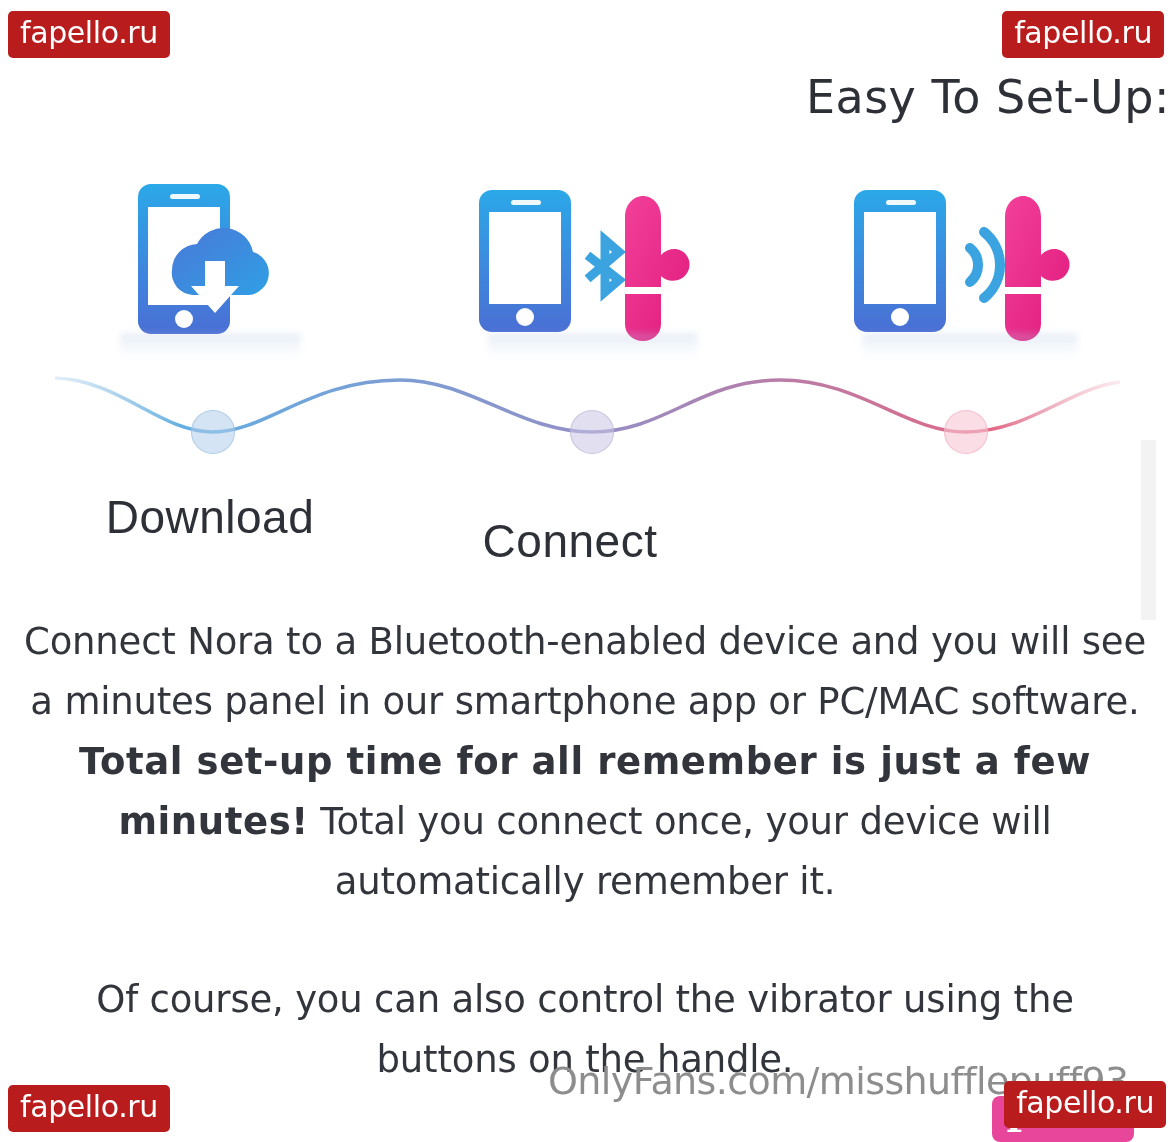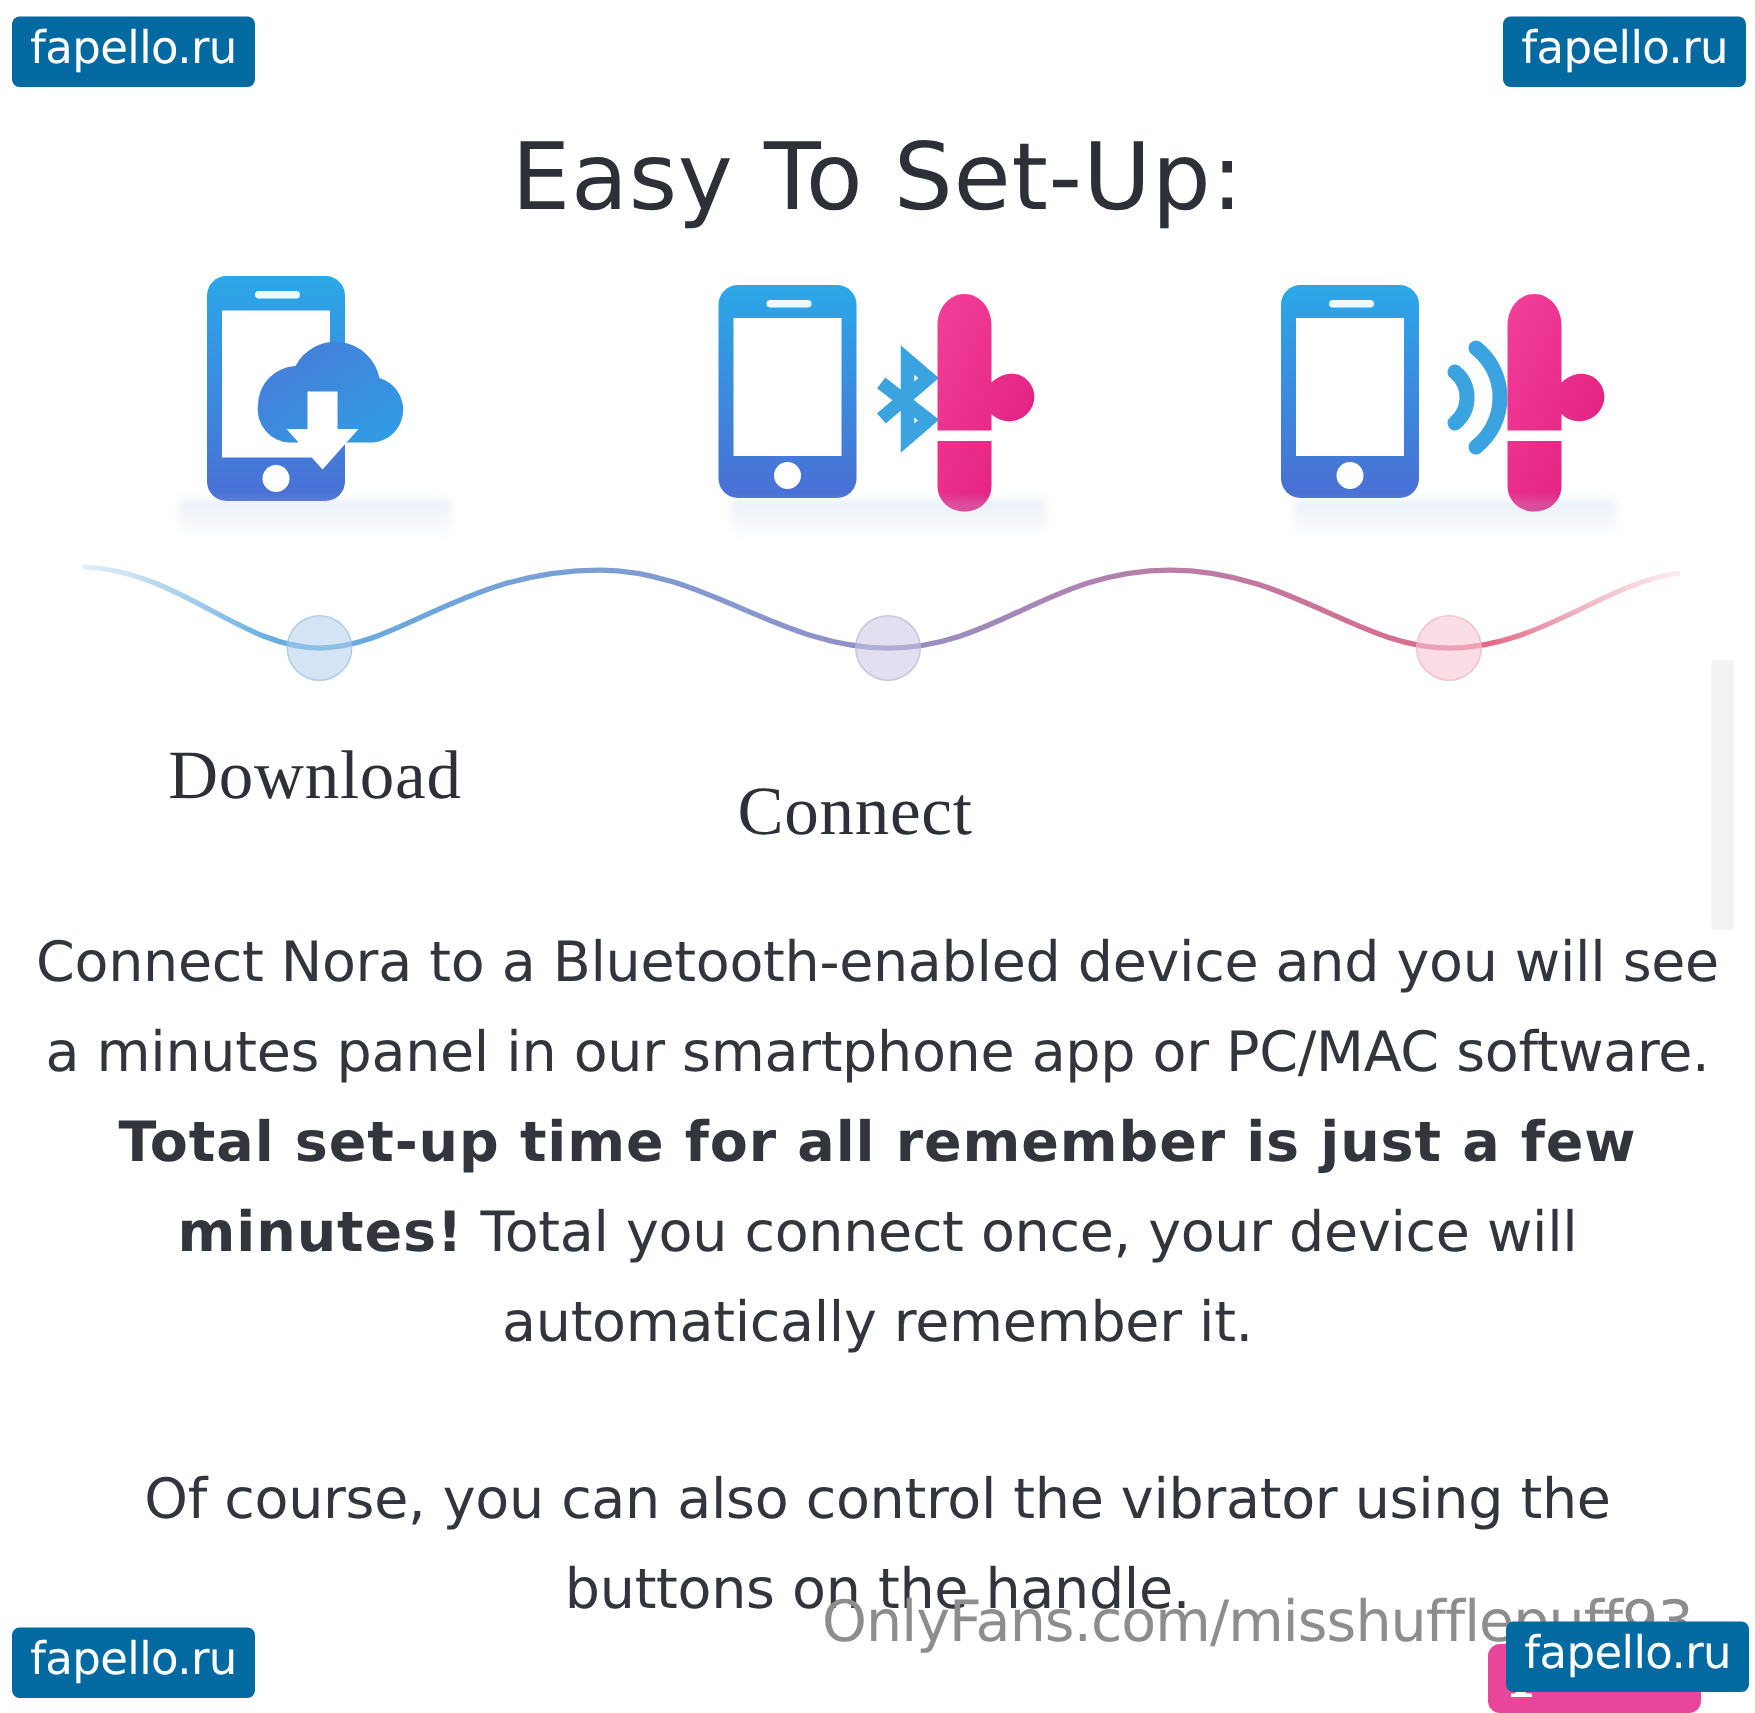--- a/index.html
+++ b/index.html
@@ -23,21 +23,21 @@
     left: 1141px;
     width: 15px;
     height: 180px;
     background: #f3f3f3;
     border-radius: 2px;
   }
 
   
   .fapello-badge {
     position: absolute;
-    background: #0369a1;
+    background: #b91c1c;
     color: #ffffff;
     font-family: "DejaVu Sans", sans-serif;
     font-size: 30px;
     font-weight: 400;
     letter-spacing: -0.4px;
     line-height: 1;
     padding: 7px 12px 10px 12px;
     border-radius: 5px;
     white-space: nowrap;
     z-index: 60;
@@ -77,27 +77,27 @@
     font-size: 38px;
     font-weight: 400;
     letter-spacing: -0.6px;
     white-space: nowrap;
     z-index: 40;
   }
 
   
   .title {
     position: absolute;
-    top: 84px;
+    top: 72px;
     left: 0;
     width: 1170px;
-    text-align: center;
+    text-align: right;
     color: #2e3038;
     font-family: "DejaVu Sans", sans-serif;
-    font-size: 62px;
+    font-size: 46px;
     font-weight: 400;
     letter-spacing: 0.5px;
     line-height: 1.1;
   }
 
   
   .steps {
     position: absolute;
     top: 172px;
     left: 0;
@@ -154,21 +154,21 @@
     top: 492px;
     left: 0;
     width: 1170px;
     height: 62px;
   }
   .step-label {
     position: absolute;
     top: 0;
     text-align: center;
     color: #2e3038;
-    font-family: Liberation Serif, serif;
+    font-family: Liberation Sans, sans-serif;
     font-size: 46px;
     font-weight: 400;
     letter-spacing: 0.5px;
     line-height: 1.1;
   }
   .lbl-1 { left: 60px;  width: 300px; }
   .lbl-2 { left: 420px; width: 300px; margin-top: 24px; }
   .lbl-3 { left: 782px; width: 300px; }
 
   

